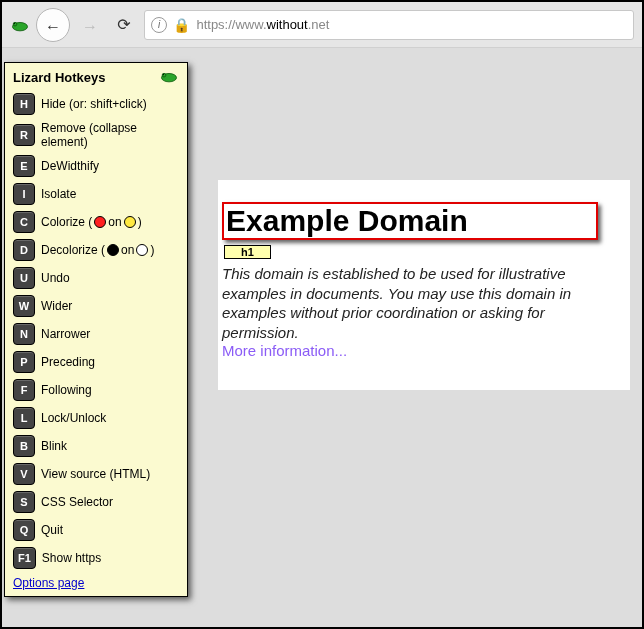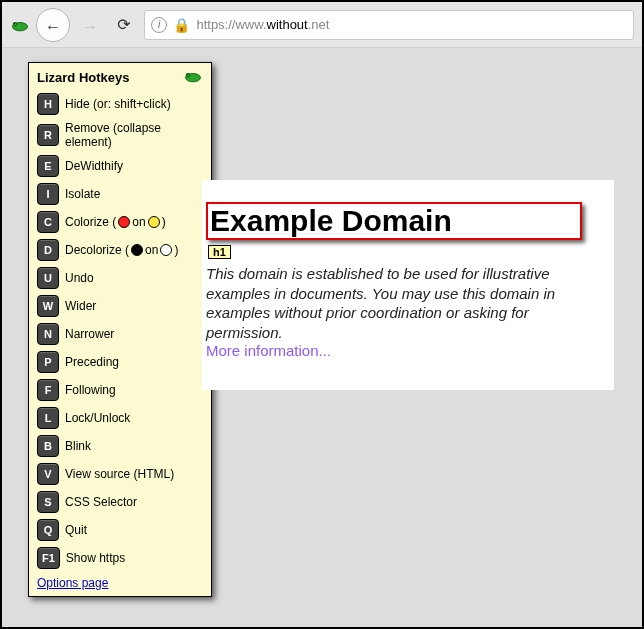--- a/index.html
+++ b/index.html
@@ -56,21 +56,21 @@
   width: 100%;
   height: calc(629px - 46px - 4px);
   background: #dddddd;
   overflow: hidden;
 }
 
 
 .lizard-panel {
   position: absolute;
   top: 14px;
-  left: 26px;
+  left: 2px;
   width: 184px;
   background: #fbfad0;
   border: 1px solid #000;
   box-shadow: 3px 3px 6px rgba(0,0,0,0.6);
   padding: 6px 6px 4px 6px;
   font-size: 12px;
   color: #000;
 }
 .lizard-panel .panel-header {
   display: flex; align-items: center; justify-content: space-between;
@@ -110,21 +110,21 @@
 .options-link {
   color:#0000cc;
   font-size:12px;
   padding: 4px 2px 2px 2px;
   display:inline-block;
 }
 
 
 .page-card {
   position:absolute;
-  left:200px;
+  left:216px;
   top:132px;
   width:412px;
   background:#fff;
   padding:22px 10px 30px 4px;
 }
 .page-card h1.selected {
   display:inline-block;
   font-size:30px;
   font-weight:bold;
   color:#000;
@@ -133,21 +133,21 @@
   padding:0 128px 0 2px;
   margin-bottom:2px;
   background:#fff;
 }
 .tag-badge {
   display:inline-block;
   background:#ffffad;
   border:1px solid #000;
   font-size:11px;
   font-weight:bold;
-  padding:0 4px;
+  padding:0 16px;
   margin-left:2px;
 }
 .page-card p.body {
   font-size:15px;
   color:#222;
   line-height:1.3;
   margin-top:4px;
   padding-right:30px;
   font-style:italic;
 }

